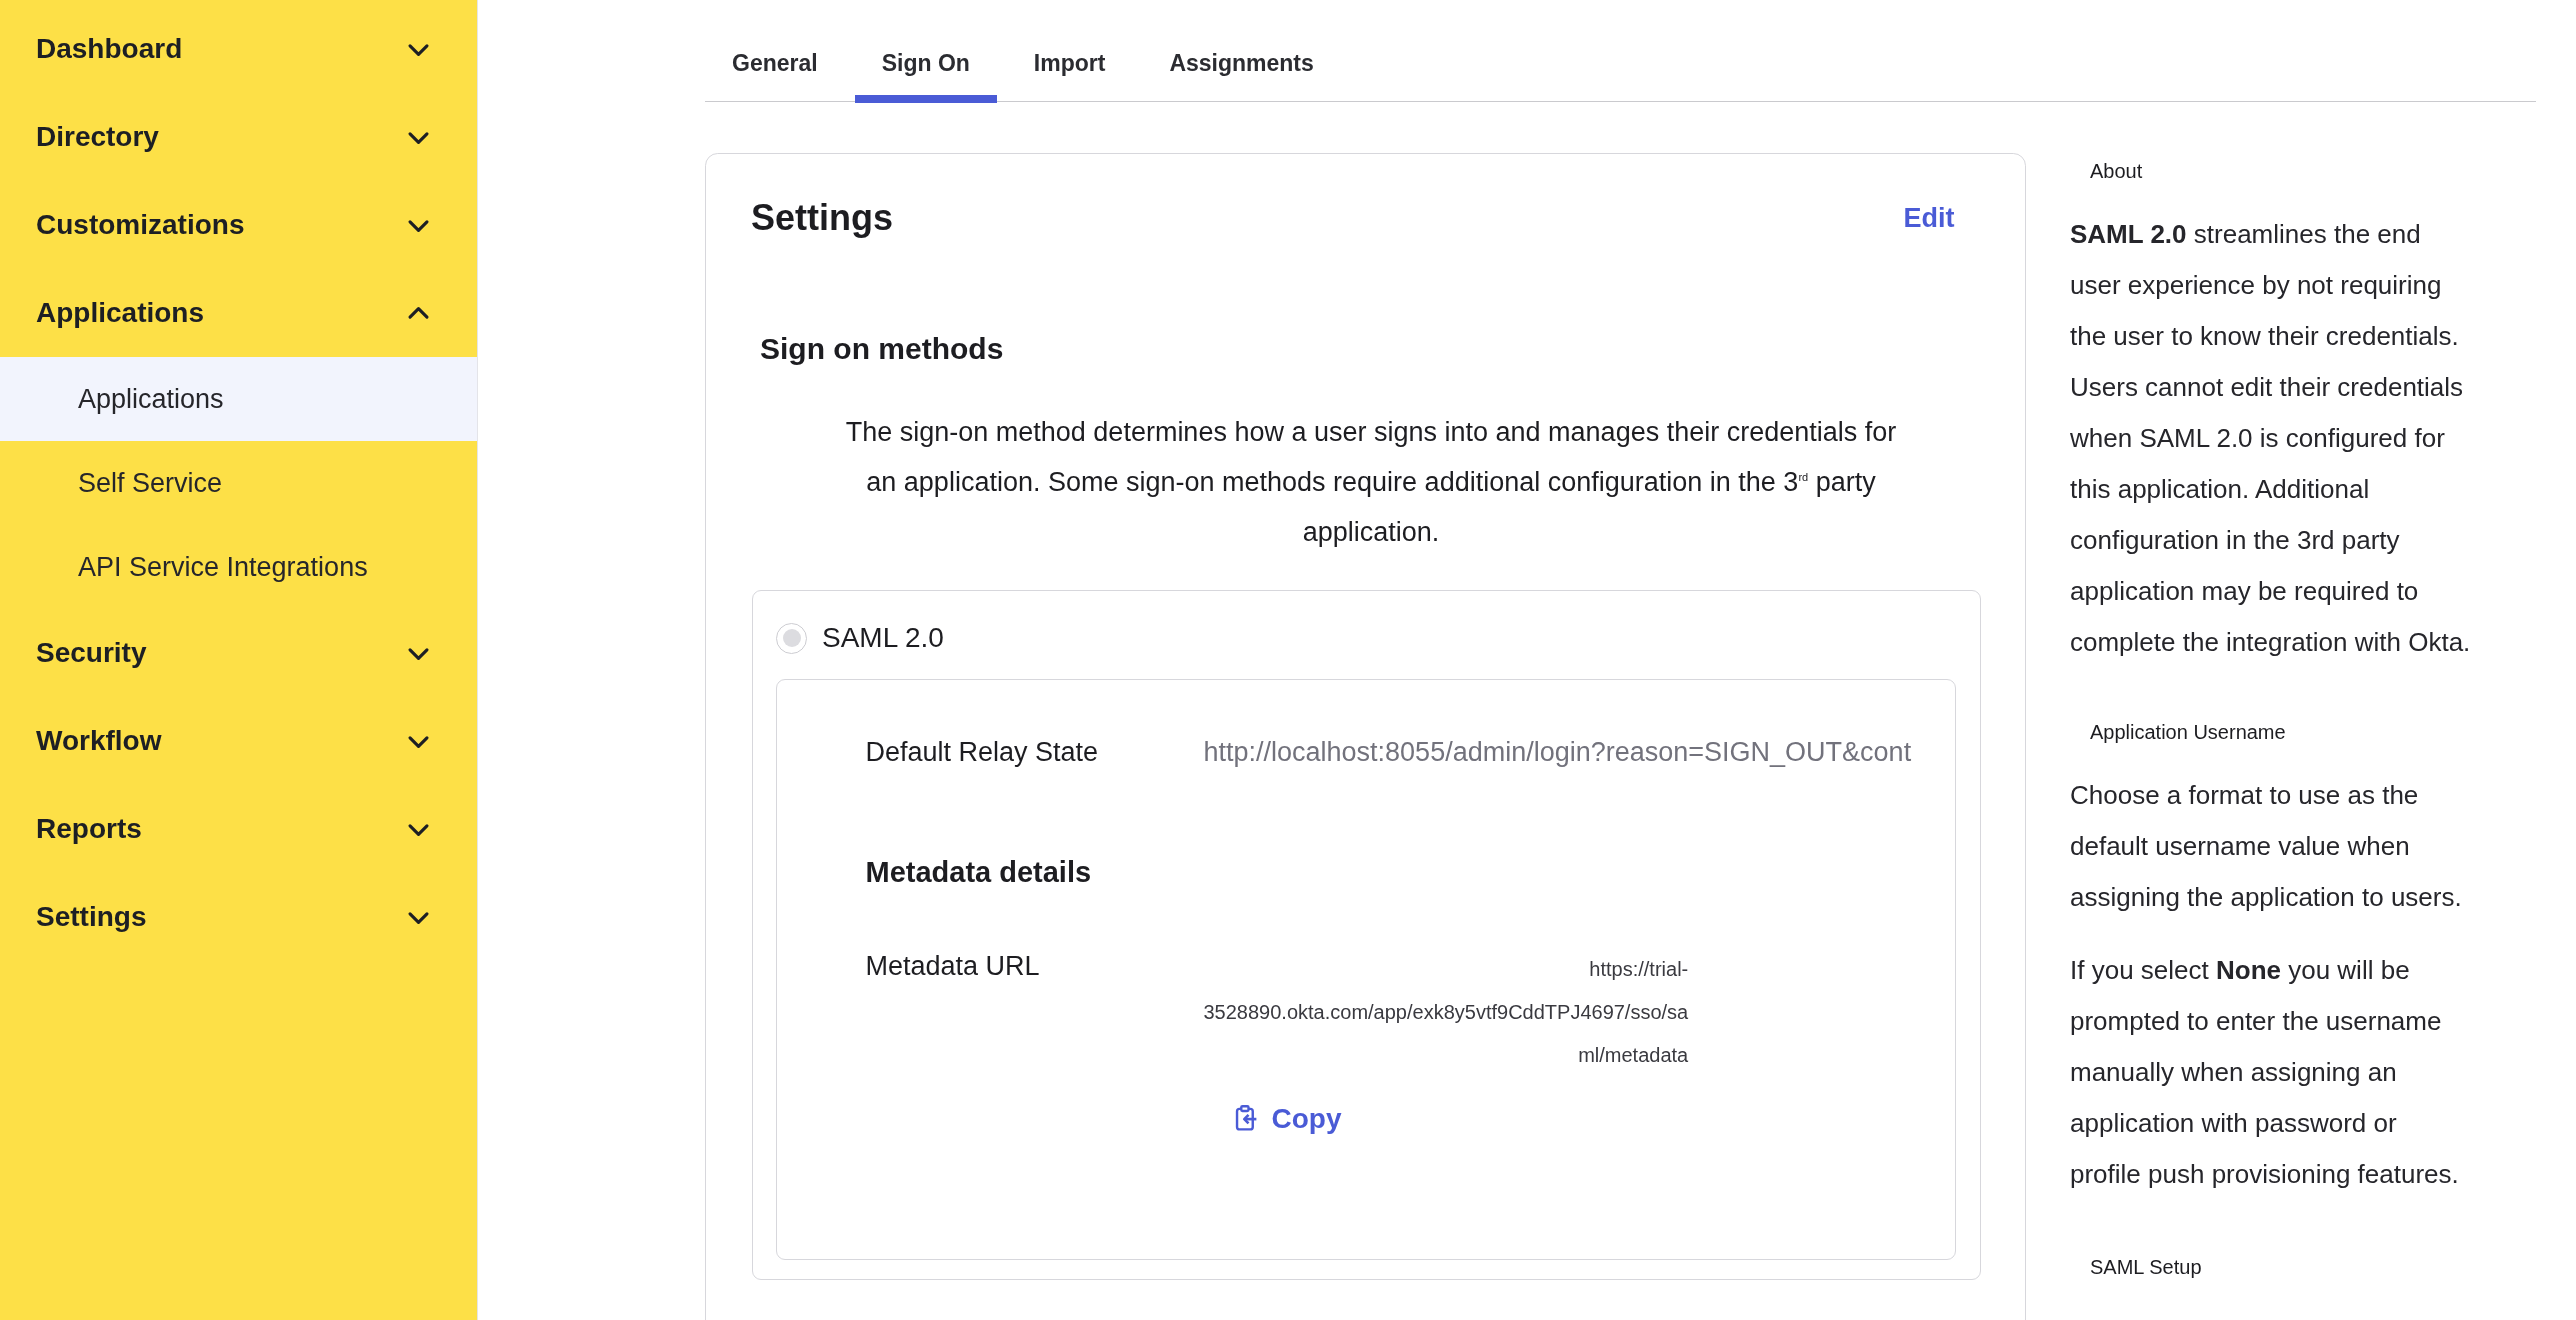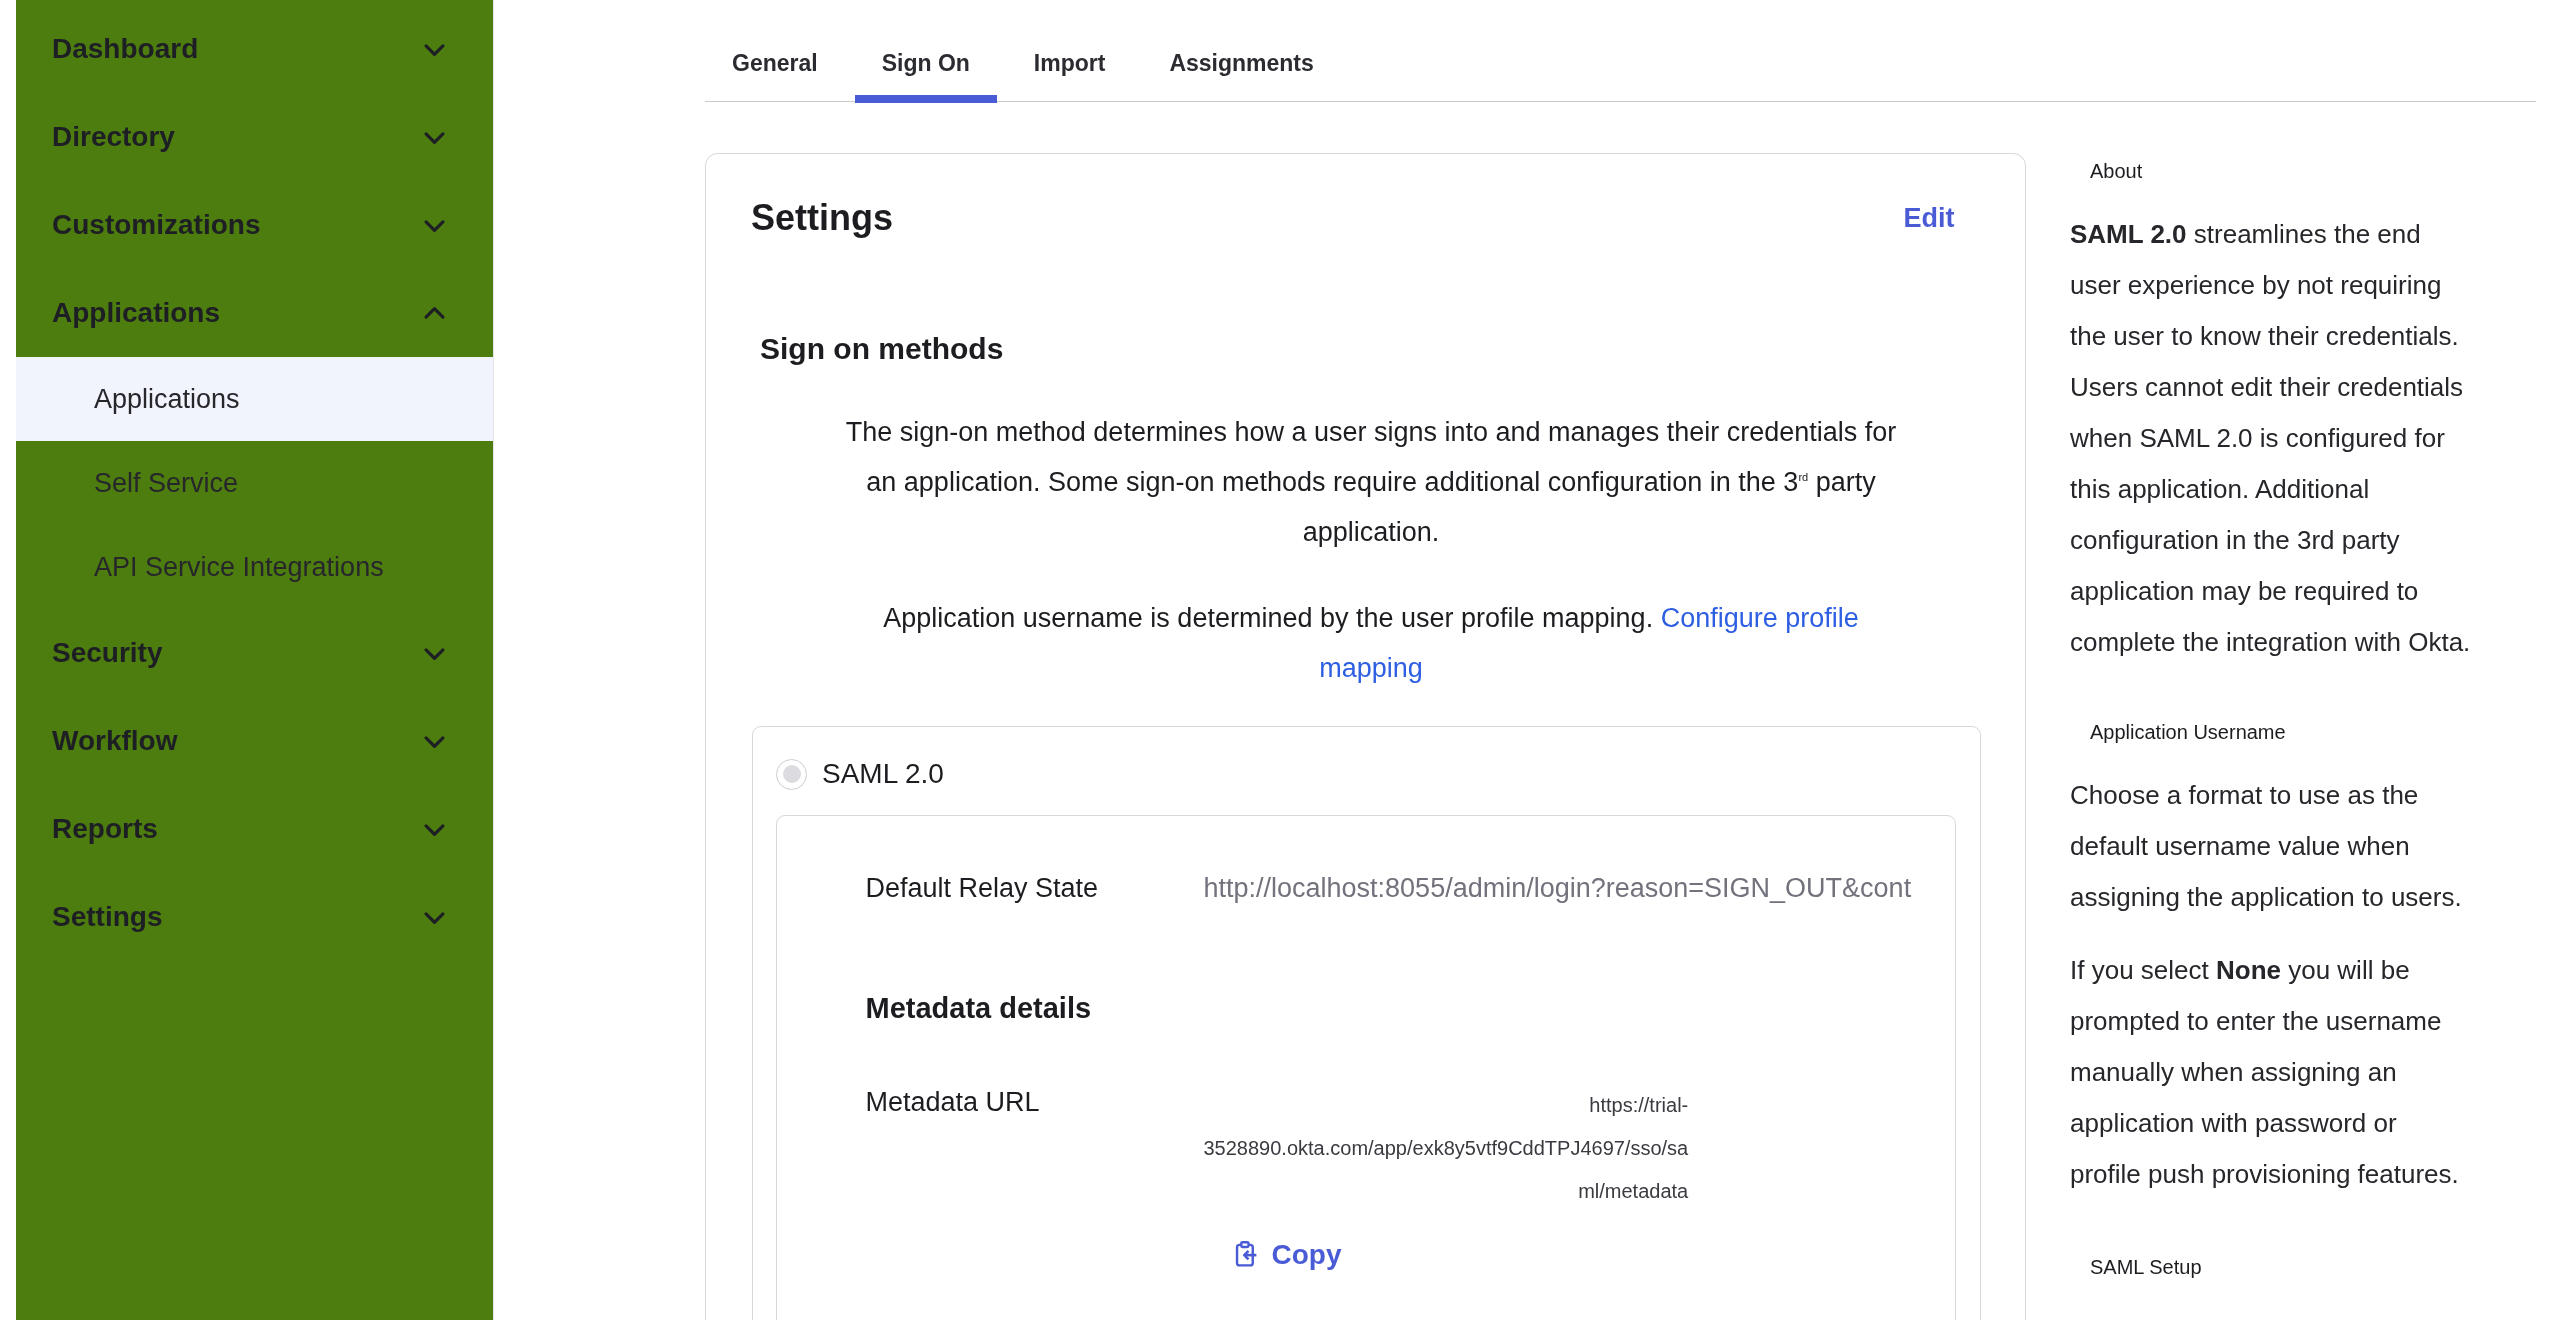--- a/index.html
+++ b/index.html
@@ -1,21 +1,21 @@
 <!DOCTYPE html>
 <html style="font-size:14.5px"><head>
 <meta charset="utf-8">
 <style>
   * { margin:0; padding:0; box-sizing:border-box; }
   html,body { width:2576px; height:1321px; overflow:hidden; background:#ffffff;
     font-family:"Liberation Sans", sans-serif; color:#1D1D21; }
 
   
-  .sidebar { position:absolute; left:16px; top:0; width:478px; height:1321px;
-    border-right:1.8px solid #E4E4E9; background:#4d7c0f; padding-top:5.4px; }
+  .sidebar { position:absolute; left:0; top:0; width:478px; height:1321px;
+    border-right:1.8px solid #E4E4E9; background:#fde047; padding-top:5.4px; }
   .sb-item { height:88px; display:flex; align-items:center; justify-content:space-between;
     padding:0 44px 0 36px; cursor:pointer; }
   .sb-item .lbl { font-size:28px; font-weight:700; color:#1D1F24; }
   .chev { width:29px; height:29px; flex:0 0 auto; }
   .chev.up { transform:rotate(180deg); }
   .sb-sub { height:84px; display:flex; align-items:center; padding-left:78px;
     font-size:27px; color:#26262B; cursor:pointer; }
   .sb-sub.selected { background:#F2F4FD; }
 
   
@@ -148,22 +148,20 @@
     <h1 class="card-title">Settings</h1>
     <a class="edit-link">Edit</a>
   </div>
 
   <h2 class="sec-h">Sign on methods</h2>
 
   <p class="para"><span>The sign-on method determines how a user signs into and manages their credentials for
 an application. Some sign-on methods require additional configuration in the 3</span><sup>rd</sup><span> party
 application.</span></p>
 
-  <p class="para second"><span>Application username is determined by the user profile mapping. </span><a class="link">Configure profile
-mapping</a></p>
 
   <div class="saml-box">
     <div class="radio-row">
       <span class="radio">
           <span class="radio-dot"></span>
         </span>
       <span class="radio-lbl">SAML 2.0</span>
     </div>
 
     <div class="inner">

